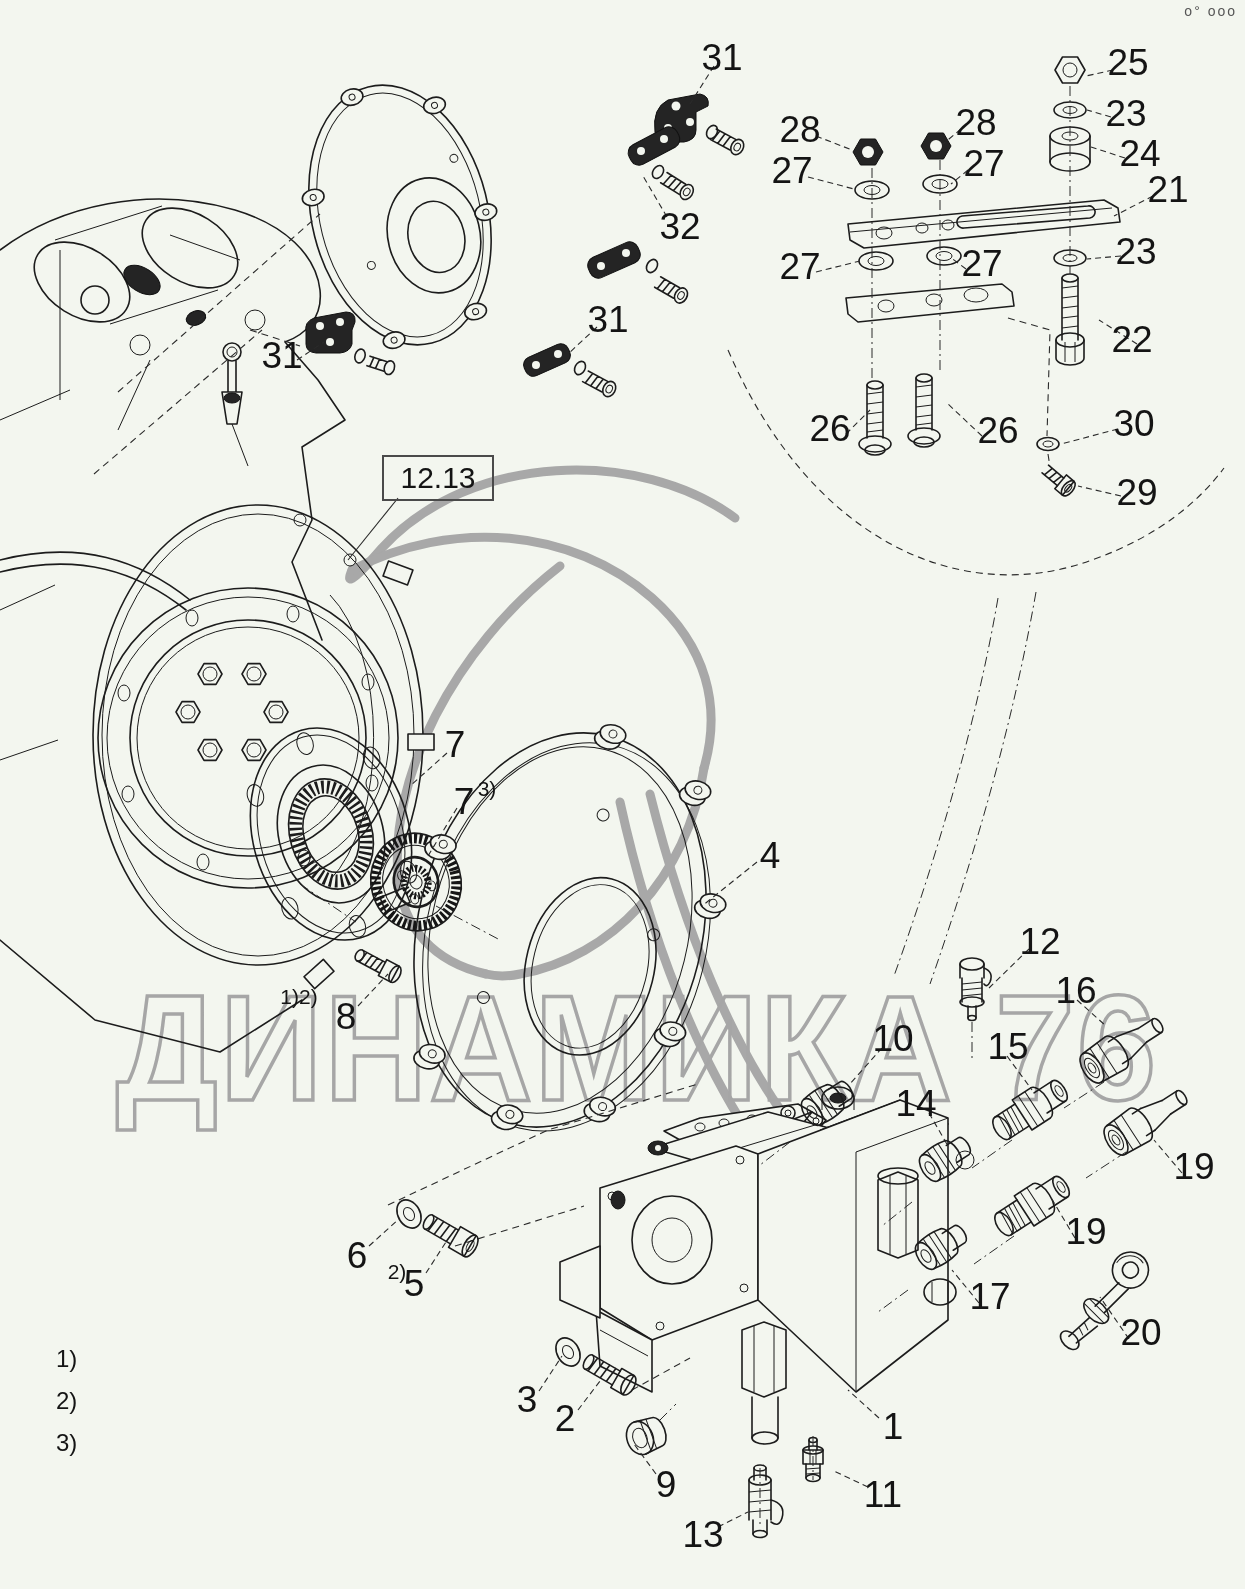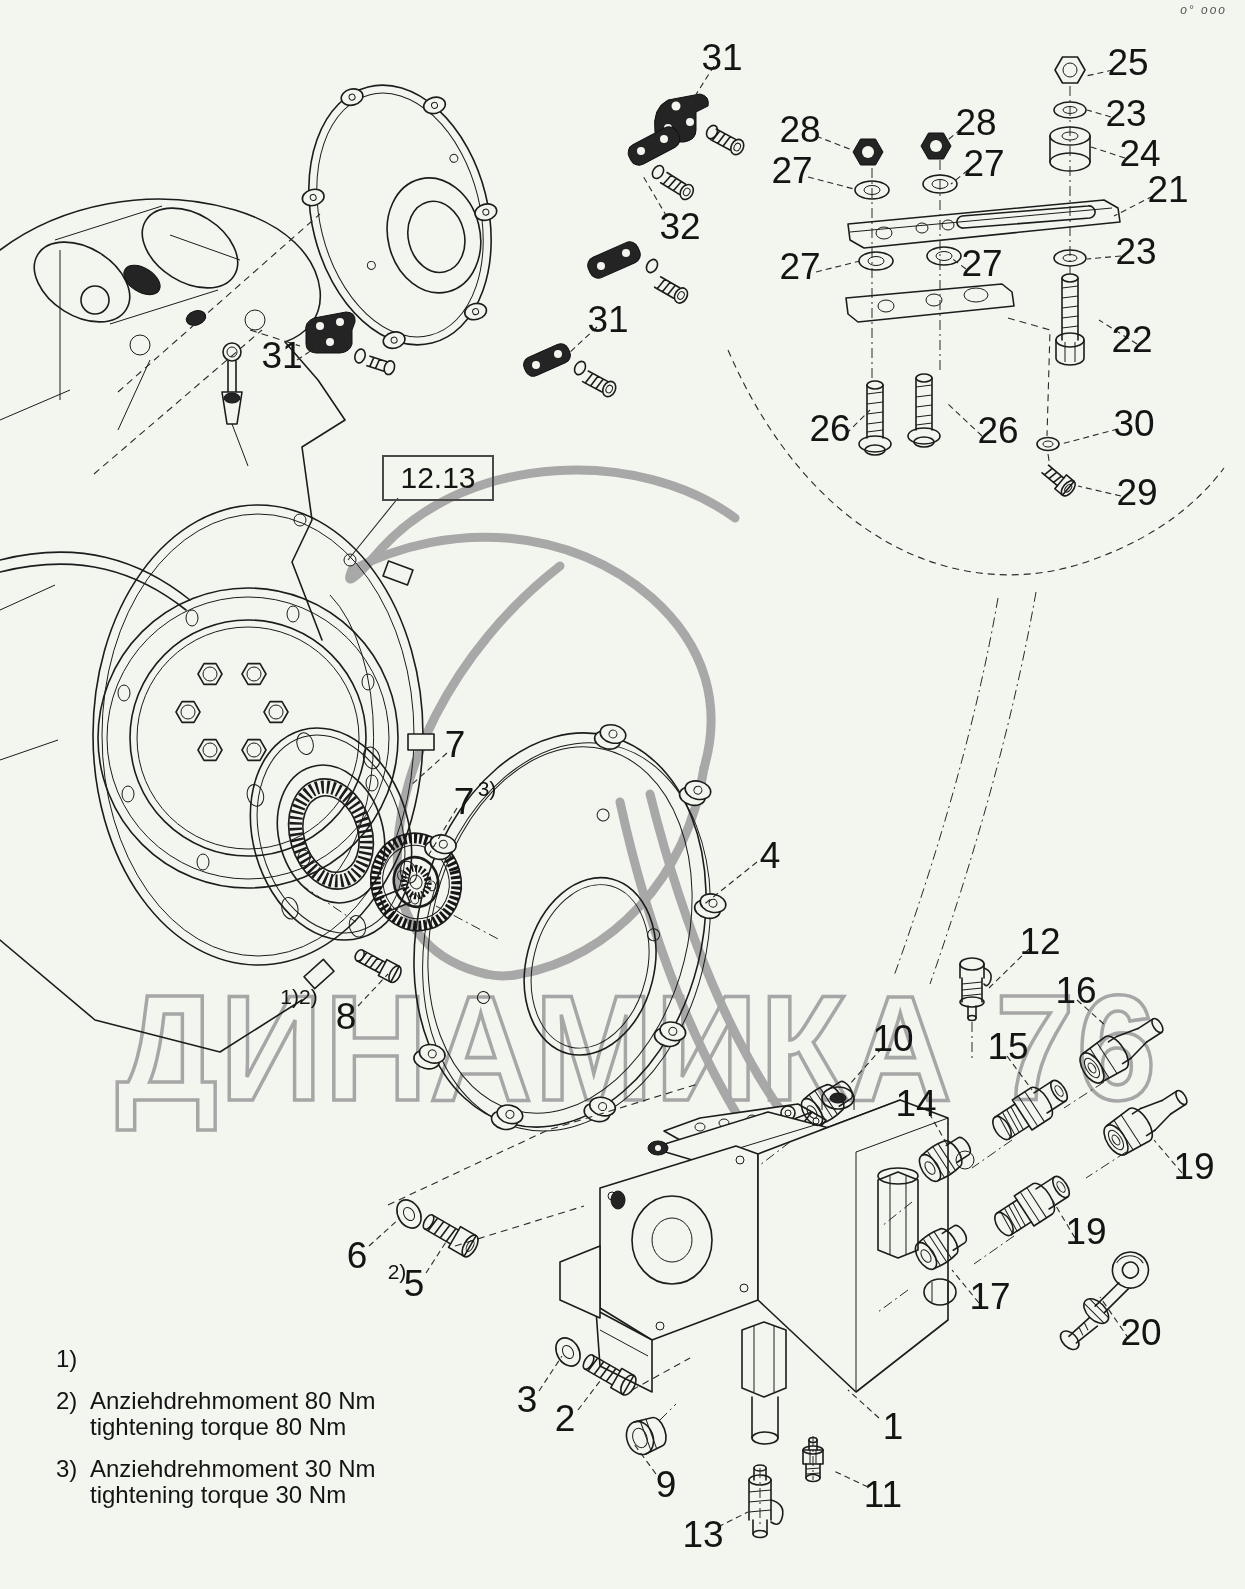--- a/index.html
+++ b/index.html
@@ -21,21 +21,21 @@
           font-family:"Liberation Sans","DejaVu Sans",sans-serif;letter-spacing:2px;}
   .co{position:absolute;transform:translate(-50%,-50%);font-size:37px;line-height:1;
       white-space:nowrap;color:#141414;}
   .cosup{position:absolute;transform:translate(-50%,-50%);font-size:21px;line-height:1;
       white-space:nowrap;color:#141414;}
   .detailbox{position:absolute;left:382px;top:455px;width:108px;height:42px;border:2px solid #4a4a4a;
       display:flex;align-items:center;justify-content:center;font-size:30px;background:transparent;}
   .footnotes{position:absolute;left:56px;top:1346px;width:540px;font-size:24px;line-height:26px;}
   .fn{display:flex;margin-bottom:16px;}
   .fnm{width:34px;flex:none;}
-  .corner{position:absolute;right:18px;top:3px;font-size:12px;letter-spacing:2px;color:#555;font-style:italic;}
+  .corner{position:absolute;right:8px;top:3px;font-size:14px;letter-spacing:2px;color:#555;}
 </style>
 </head>
 <body>
 
 <div class="canvas">
 
 <svg width="1245" height="1589" viewBox="0 0 1245 1589">
 
   <g>
     <path class="wm" d="M 735,518 C 640,448 470,452 382,548 C 356,578 344,588 352,570"></path>
@@ -681,29 +681,21 @@
 </div>
 
 <div class="footnotes">
   <div class="fn">
     <span class="fnm">1)</span>
     <span class="fnt">
     </span>
   </div>
   <div class="fn">
     <span class="fnm">2)</span>
-    <span class="fnt">
-      <div>Anziehdrehmoment 80 Nm</div>
-      <div>tightening torque 80 Nm</div>
-    </span>
   </div>
   <div class="fn">
     <span class="fnm">3)</span>
-    <span class="fnt">
-      <div>Anziehdrehmoment 30 Nm</div>
-      <div>tightening torque 30 Nm</div>
-    </span>
   </div>
 </div>
 
 <div class="corner">o° ooo</div>
 
 </div>
 
 </body></html>

